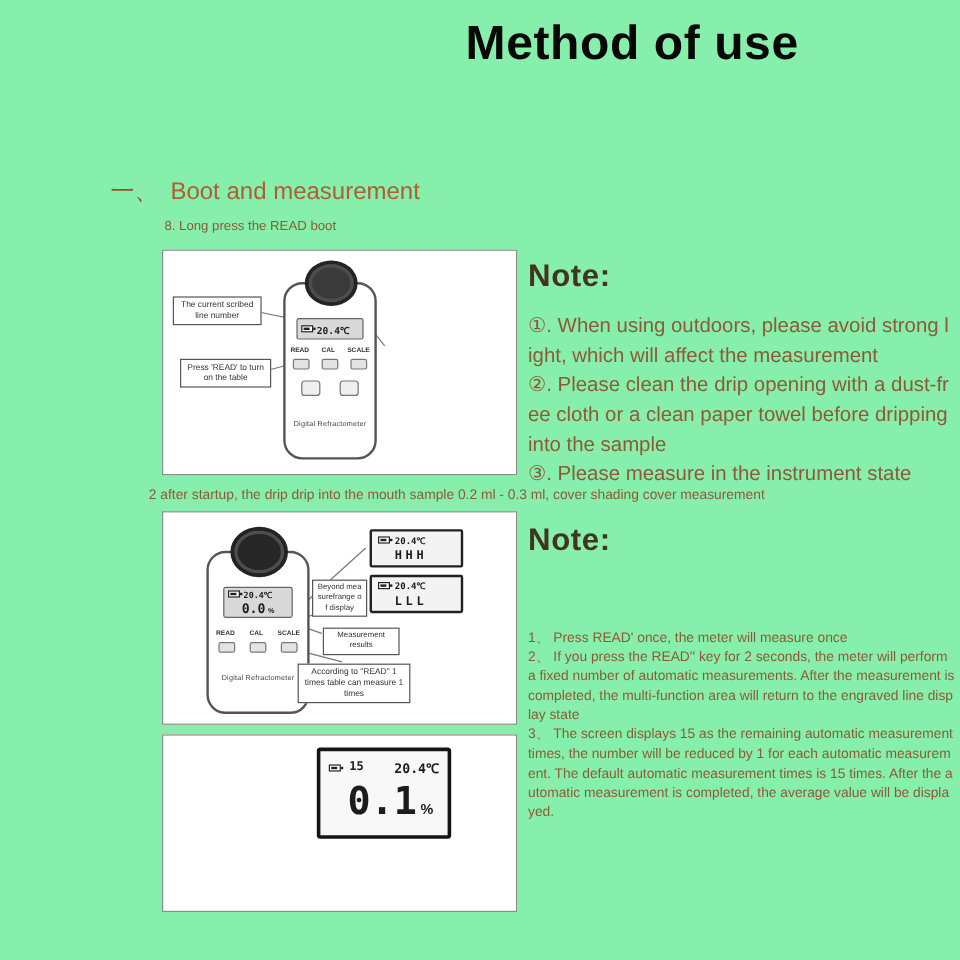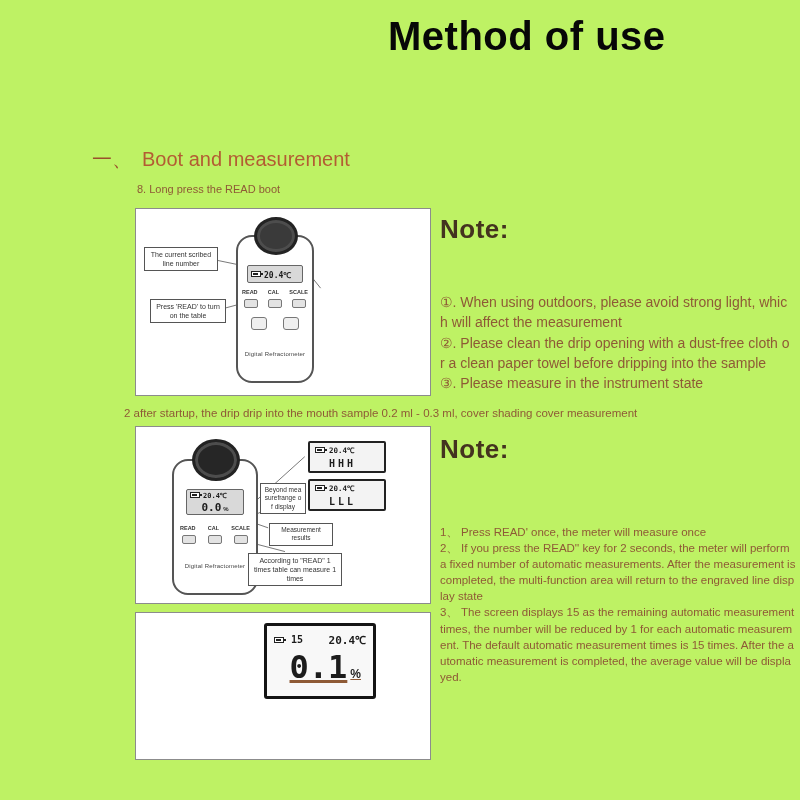--- a/index.html
+++ b/index.html
@@ -1,18 +1,18 @@
 <!DOCTYPE html>
 <html><head>
 <meta charset="utf-8">
 <style>
   * { margin:0; padding:0; box-sizing:border-box; }
   body { background:#ffffff; }
   .page {
-    position:relative; width:800px; height:800px; background:#bef264;
+    position:relative; width:800px; height:800px; background:#86efac;
     font-family:"Liberation Sans", sans-serif; overflow:hidden; color:#8e5a36;
   }
 
   .title {
     position:absolute; left:388px; top:14px;
     font-size:40px; font-weight:800; color:#070707; letter-spacing:0.5px;
   }
   .section-heading {
     position:absolute; left:92px; top:146px;
     font-size:20px; color:#b35c33; font-weight:500;
@@ -104,29 +104,29 @@
   .panel2 { left:172px; top:52px; }
 
   
   .big-lcd {
     position:absolute; left:128px; top:10px; width:112px; height:76px;
     border:3px solid #141414; border-radius:3px; background:#f8f8f8;
   }
   .big-lcd .top { position:absolute; left:7px; right:7px; top:6px; display:flex; align-items:center; gap:7px; }
   .big-lcd .count { font-size:10px; }
   .big-lcd .temp { font-size:11px; margin-left:auto; }
-  .big-lcd .main { position:absolute; right:12px; top:24px; display:flex; align-items:baseline; gap:3px;text-decoration:underline; }
+  .big-lcd .main { position:absolute; right:12px; top:24px; display:flex; align-items:baseline; gap:3px; }
   .big-lcd .value { font-size:32px; line-height:1.1; }
   .big-lcd .unit { font-size:12px; font-weight:700; color:#1c1c1c; }
 
   .note-heading { position:absolute; font-size:26px; font-weight:600; color:#44331f; letter-spacing:0.5px; }
   .nh1 { left:440px; top:214px; }
   .nh2 { left:440px; top:434px; }
   .note-items { position:absolute; left:440px; color:#8e5a36; }
-  .ni1 { top:260px; width:352px; font-size:14px; line-height:1.45;margin-top:32px; }
+  .ni1 { top:260px; width:352px; font-size:17px; line-height:1.45; }
   .ni2 { top:524px; width:356px; font-size:11.5px; line-height:1.4; }
   .note-items p { margin:0; word-break:break-all; }
 
   .caption {
     position:absolute; left:5px; top:98px; width:286px;
     font-size:8.5px; line-height:1.55; color:#6f6257; word-break:break-all;
   }
 </style>
 </head>
 <body>

